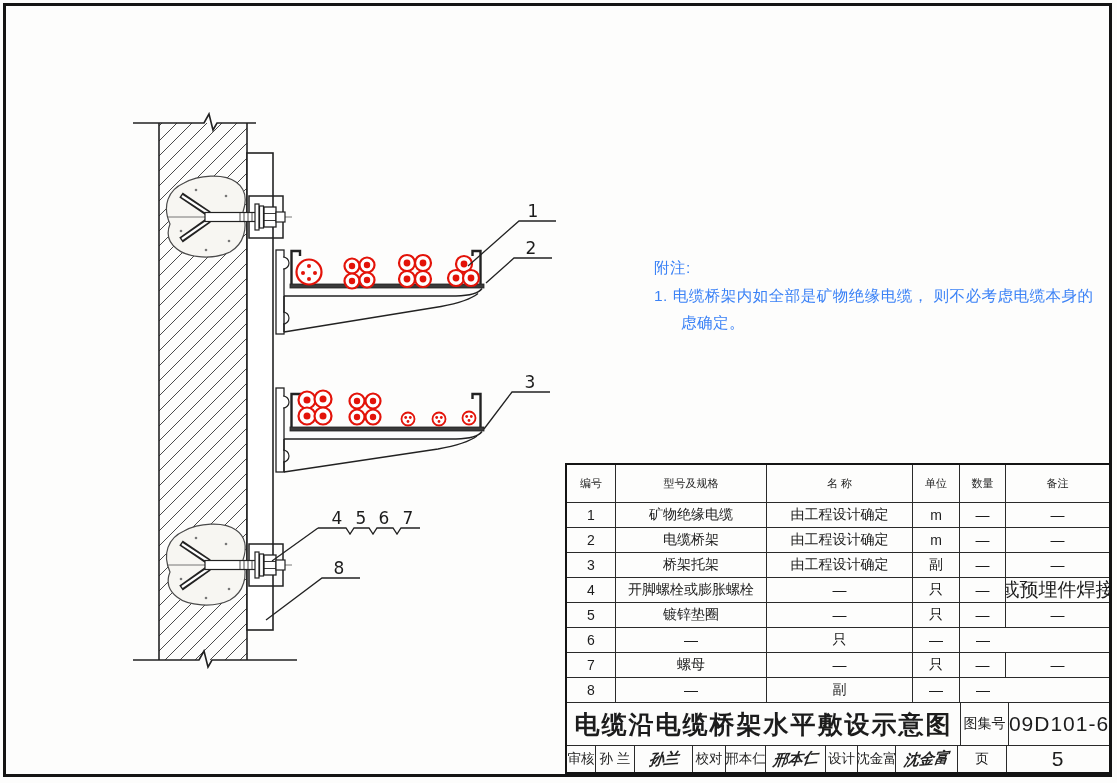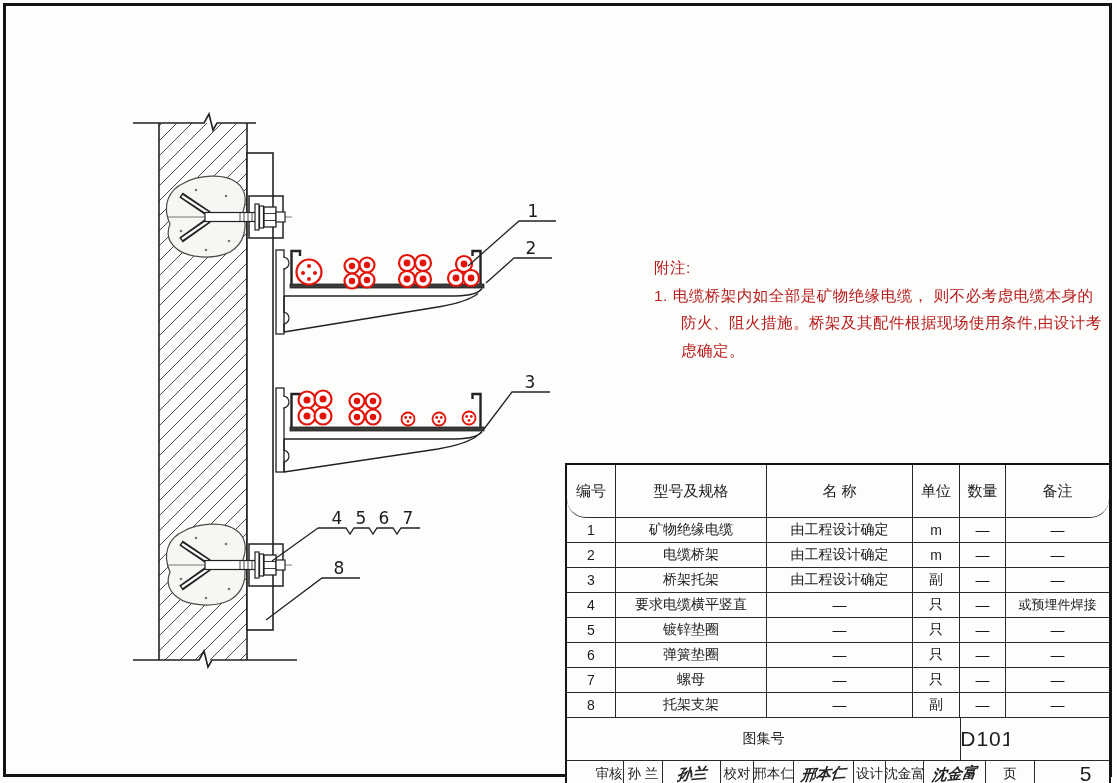--- a/index.html
+++ b/index.html
@@ -12,39 +12,39 @@
   .frame {
     position:absolute; left:3px; top:3px; width:1109px; height:774px;
     border:3px solid #141414; pointer-events:none;
   }
   svg.diagram { position:absolute; left:0; top:0; }
   svg text { font:17px "DejaVu Sans", sans-serif; fill:#1c1c1c; }
 
   
   .notes {
     position:absolute; left:654px; top:254px; width:452px;
-    font-size:15.5px; line-height:27.6px; color:#b91c1c;
+    font-size:15.5px; line-height:27.6px; color:#3b82f6;
     letter-spacing:0.5px;
   }
   .notes .indent { padding-left:27px; }
 
   
   .tblock {
     position:absolute; left:565px; top:463px; width:546px;
     border:2px solid #141414; background:#fdfdfc;
   }
   .trow { display:grid; }
-  .parts-head { grid-template-columns:49px 151px 146px 47px 46px 103px; height:53px;
-    border-bottom:1.5px solid #2a2a2a; font-size:15px;border-radius:19px; }
+  .parts-head { grid-template-columns:49px 151px 146px 47px 46px 103px; height:38px;
+    border-bottom:1.5px solid #2a2a2a; font-size:11px; }
   .parts-row  { grid-template-columns:49px 151px 146px 47px 46px 103px; height:25px;
     border-bottom:1.5px solid #2a2a2a; font-size:14px; }
   .title-row  { grid-template-columns:394px 48px 100px; height:43px;
     border-bottom:1.5px solid #2a2a2a; }
   .sign-row   { grid-template-columns:29px 39px 58px 33px 40px 60px 32px 38px 62px 49px 102px;
-    height:26px; font-size:13.5px;margin-left:28px; }
+    height:26px; font-size:13.5px; }
   .cell {
     display:flex; align-items:center; justify-content:center;
     border-right:1.5px solid #2a2a2a; overflow:hidden; white-space:nowrap;
   }
   .cell:last-child { border-right:none; }
   .drawing-title { font-size:25px; font-weight:bold; letter-spacing:2px; }
   .atlas-no, .page-no { font-family:Liberation Sans, sans-serif; font-size:21px; letter-spacing:1px; }
   .sig { font-family:"Liberation Serif", serif; font-style:italic; font-weight:bold;
     font-size:15px; transform:rotate(-4deg) skewX(-10deg); color:#222; }
 </style>
@@ -198,21 +198,20 @@
     <text x="337" y="524" text-anchor="middle">4</text>
     <text x="361" y="524" text-anchor="middle">5</text>
     <text x="384" y="524" text-anchor="middle">6</text>
     <text x="408" y="524" text-anchor="middle">7</text>
     <text x="339" y="574" text-anchor="middle">8</text>
   </svg>
 
   <div class="notes">
     <div>附注:</div>
     <div>1. 电缆桥架内如全部是矿物绝缘电缆， 则不必考虑电缆本身的</div>
-    <div class="indent">防火、阻火措施。桥架及其配件根据现场使用条件,由设计考</div>
     <div class="indent">虑确定。</div>
   </div>
 
   <div class="tblock">
     <div class="trow parts-head">
       <div class="cell">编号</div>
       <div class="cell">型号及规格</div>
       <div class="cell">名  称</div>
       <div class="cell">单位</div>
       <div class="cell">数量</div>
@@ -238,60 +237,59 @@
     <div class="trow parts-row">
       <div class="cell">3</div>
       <div class="cell">桥架托架</div>
       <div class="cell">由工程设计确定</div>
       <div class="cell">副</div>
       <div class="cell">—</div>
       <div class="cell">—</div>
     </div>
     <div class="trow parts-row">
       <div class="cell">4</div>
-      <div class="cell">要求电缆横平竖直</div>
+      <div class="cell">开脚螺栓或膨胀螺栓</div>
       <div class="cell">—</div>
       <div class="cell">只</div>
       <div class="cell">—</div>
-      <div class="cell" style="font-size:13px">或预埋件焊接</div>
+      <div class="cell" style="font-size:19px">或预埋件焊接</div>
     </div>
     <div class="trow parts-row">
       <div class="cell">5</div>
       <div class="cell">镀锌垫圈</div>
       <div class="cell">—</div>
       <div class="cell">只</div>
       <div class="cell">—</div>
       <div class="cell">—</div>
     </div>
     <div class="trow parts-row">
       <div class="cell">6</div>
-      <div class="cell">弹簧垫圈</div>
       <div class="cell">—</div>
       <div class="cell">只</div>
       <div class="cell">—</div>
       <div class="cell">—</div>
     </div>
     <div class="trow parts-row">
       <div class="cell">7</div>
       <div class="cell">螺母</div>
       <div class="cell">—</div>
       <div class="cell">只</div>
       <div class="cell">—</div>
       <div class="cell">—</div>
     </div>
     <div class="trow parts-row">
       <div class="cell">8</div>
-      <div class="cell">托架支架</div>
       <div class="cell">—</div>
       <div class="cell">副</div>
       <div class="cell">—</div>
       <div class="cell">—</div>
     </div>
 
     <div class="trow title-row">
+      <div class="cell drawing-title">电缆沿电缆桥架水平敷设示意图</div>
       <div class="cell" style="font-size:14px">图集号</div>
       <div class="cell atlas-no">09D101-6</div>
     </div>
 
     <div class="trow sign-row">
       <div class="cell">审核</div>
       <div class="cell">孙 兰</div>
       <div class="cell">
           <span class="sig">孙兰</span>
         </div>

